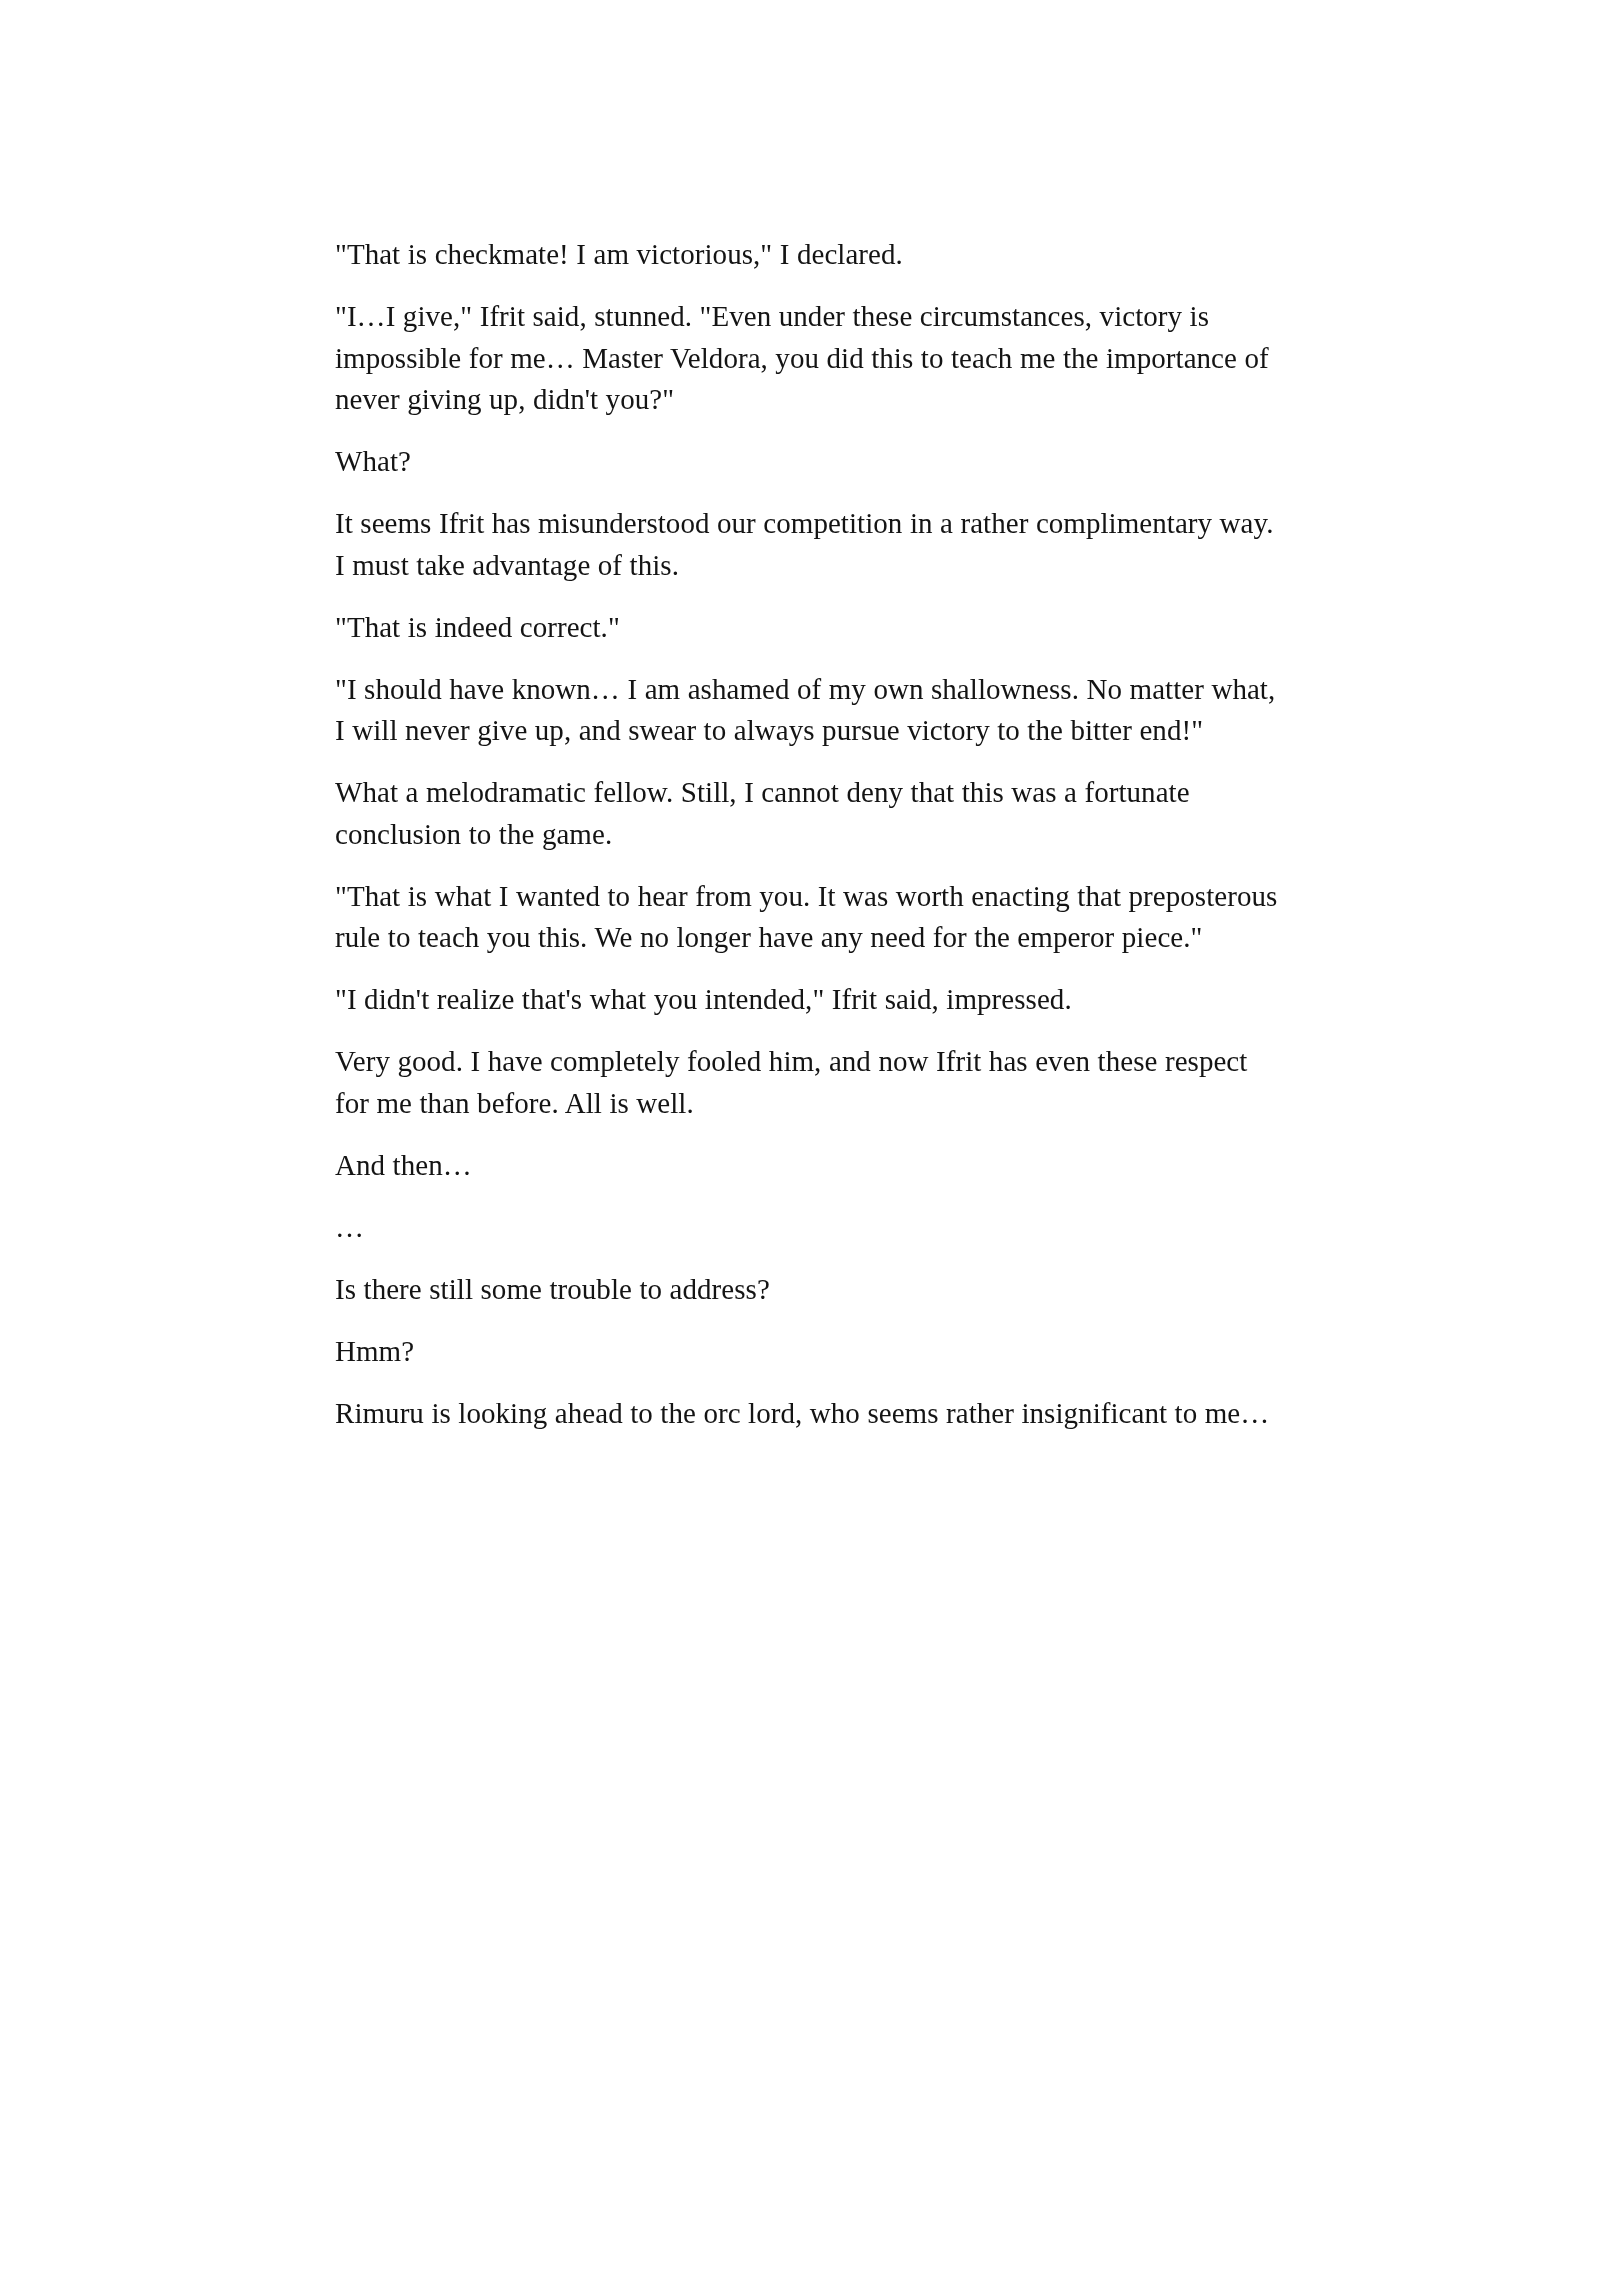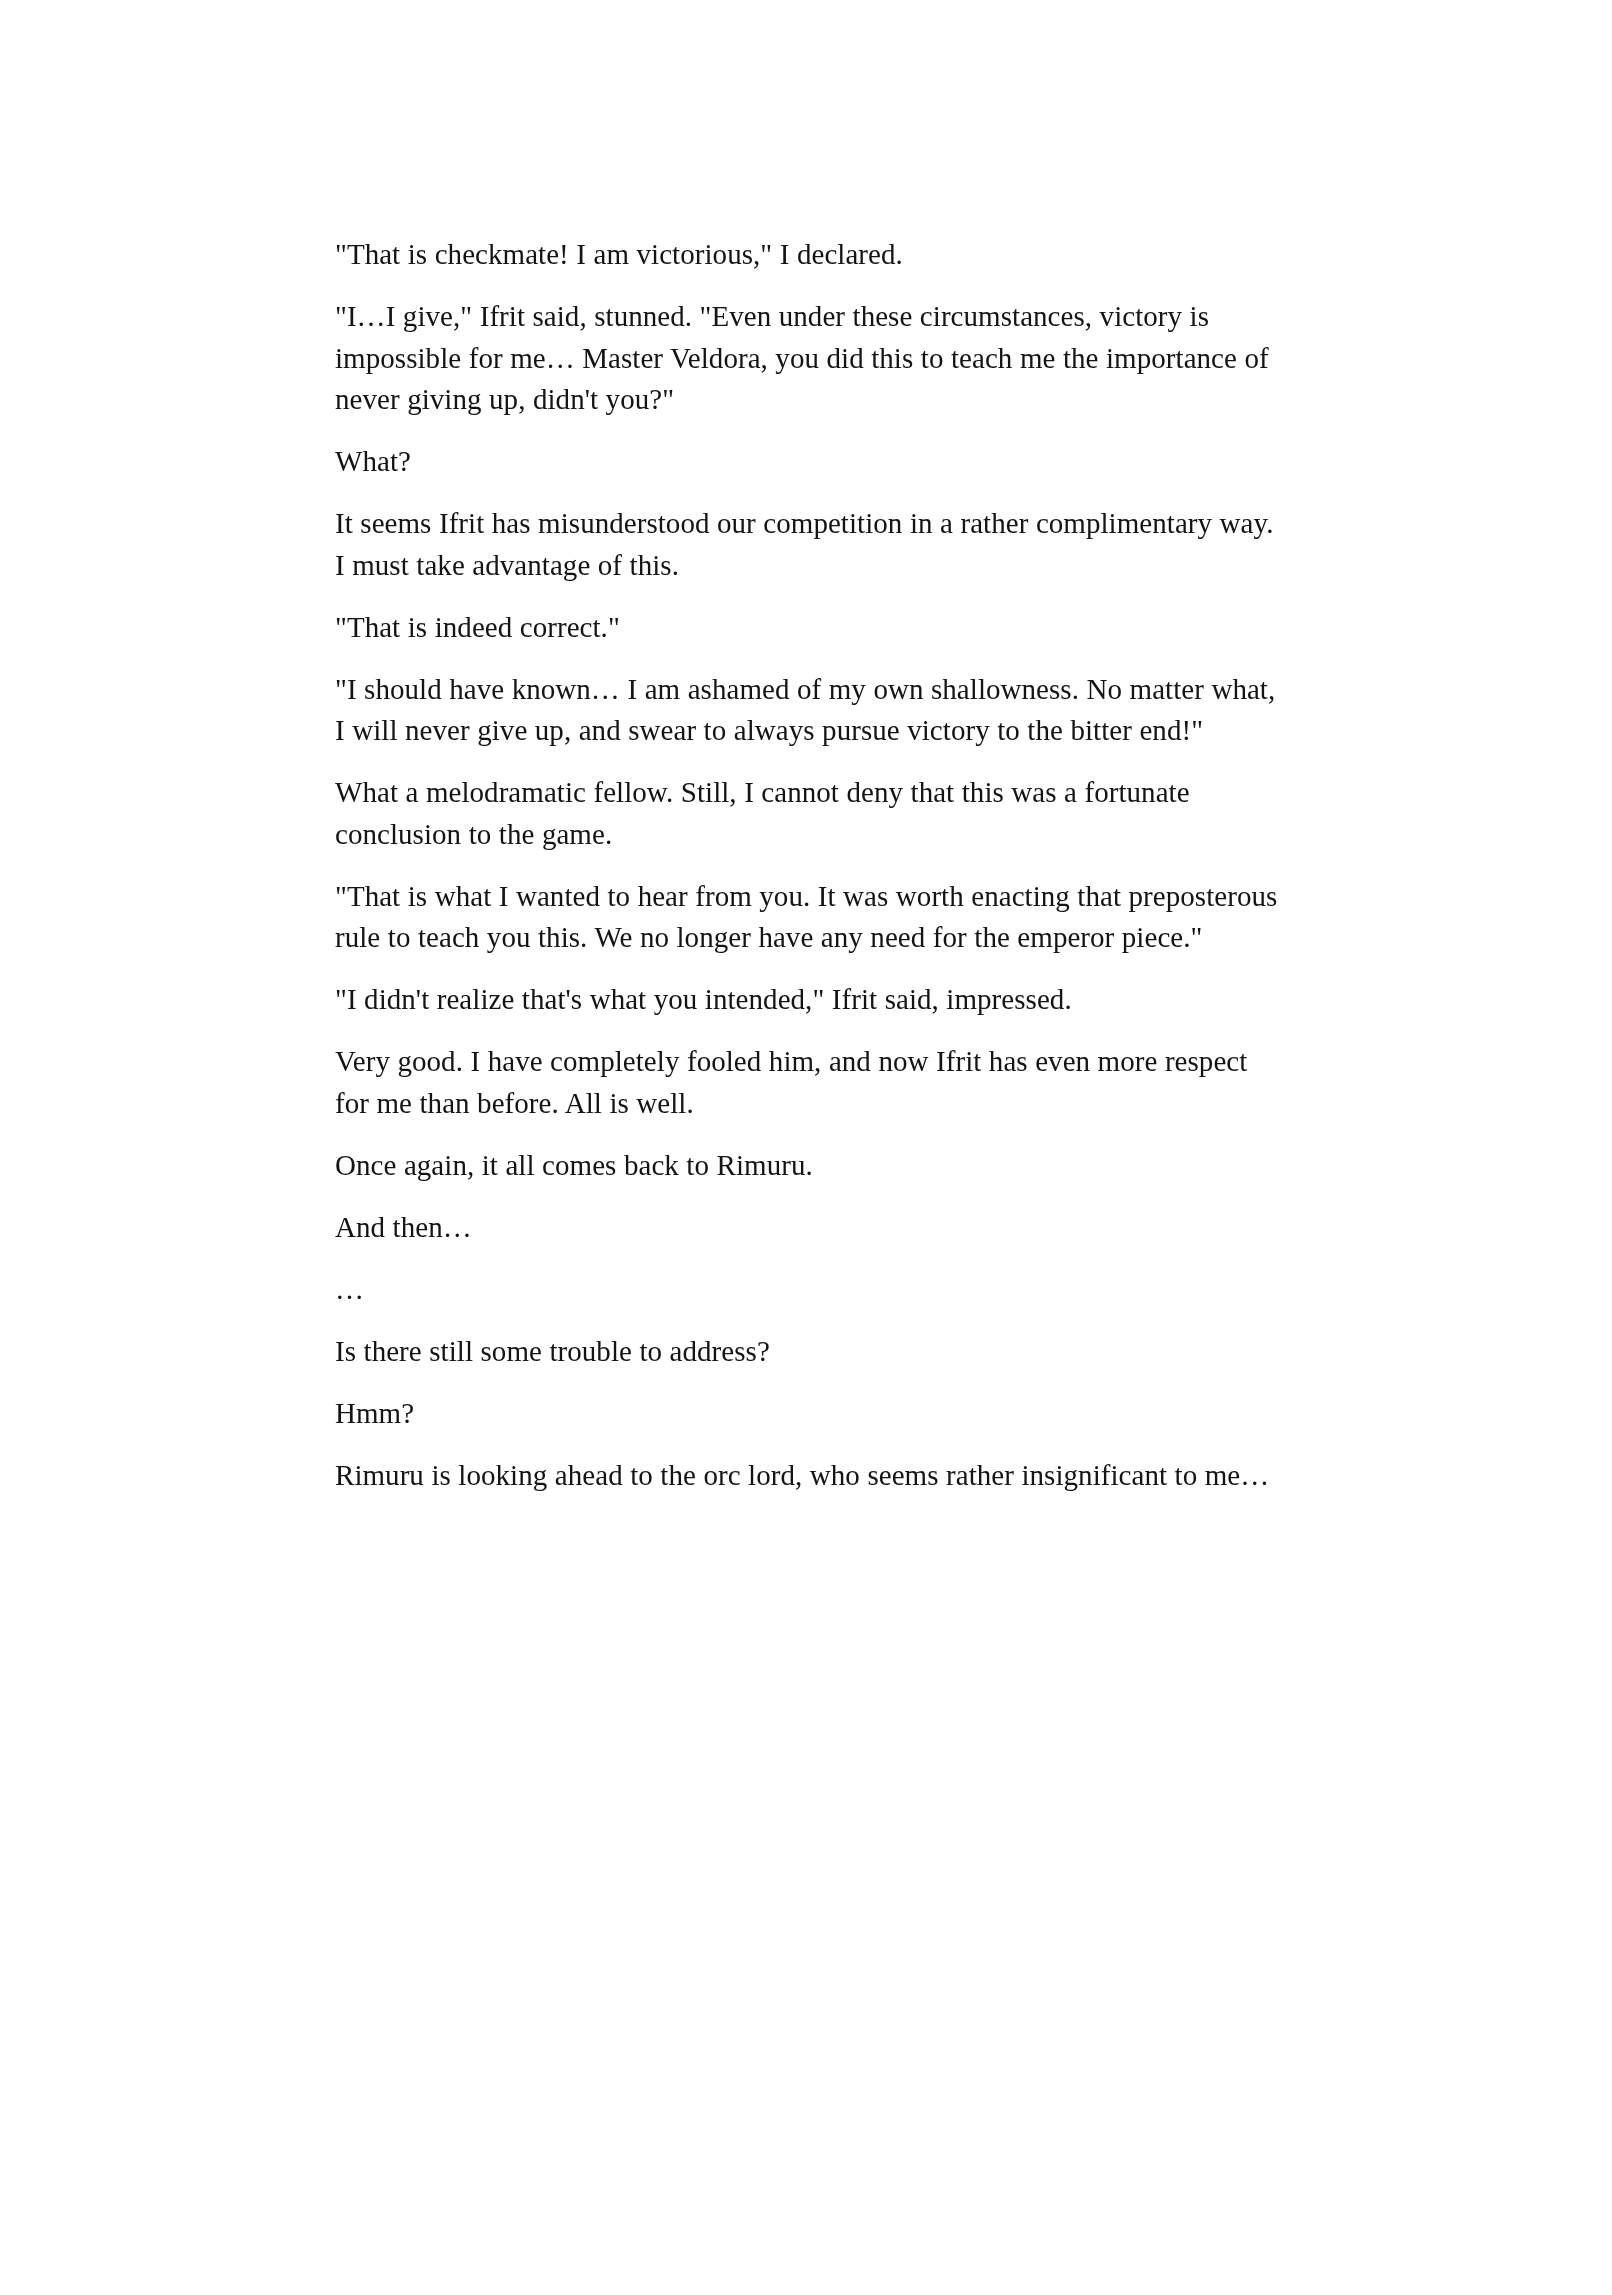--- a/index.html
+++ b/index.html
@@ -47,22 +47,21 @@
   <div class="text-column">
     <p class="para">"That is checkmate! I am victorious," I declared.</p>
     <p class="para">"I…I give," Ifrit said, stunned. "Even under these circumstances, victory is impossible for me… Master Veldora, you did this to teach me the importance of never giving up, didn't you?"</p>
     <p class="para">What?</p>
     <p class="para">It seems Ifrit has misunderstood our competition in a rather complimentary way. I must take advantage of this.</p>
     <p class="para">"That is indeed correct."</p>
     <p class="para">"I should have known… I am ashamed of my own shallowness. No matter what, I will never give up, and swear to always pursue victory to the bitter end!"</p>
     <p class="para">What a melodramatic fellow. Still, I cannot deny that this was a fortunate conclusion to the game.</p>
     <p class="para">"That is what I wanted to hear from you. It was worth enacting that preposterous rule to teach you this. We no longer have any need for the emperor piece."</p>
     <p class="para">"I didn't realize that's what you intended," Ifrit said, impressed.</p>
-    <p class="para">Very good. I have completely fooled him, and now Ifrit has even more respect for me than before. All is well.</p>
-    <p class="para">Once again, it all comes back to Rimuru.</p>
+    <p class="para">Very good. I have completely fooled him, and now Ifrit has even these respect for me than before. All is well.</p>
     <p class="para">And then…</p>
     <p class="para">…</p>
     <p class="para">Is there still some trouble to address?</p>
     <p class="para">Hmm?</p>
     <p class="para">Rimuru is looking ahead to the orc lord, who seems rather insignificant to me…</p>
   </div>
 </div>
 
 
 </body></html>

